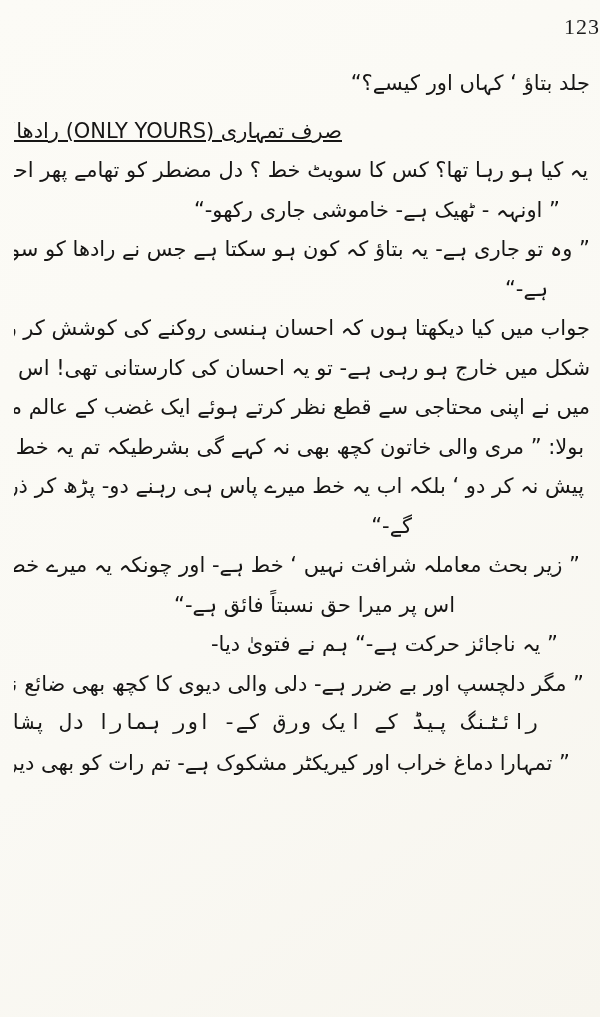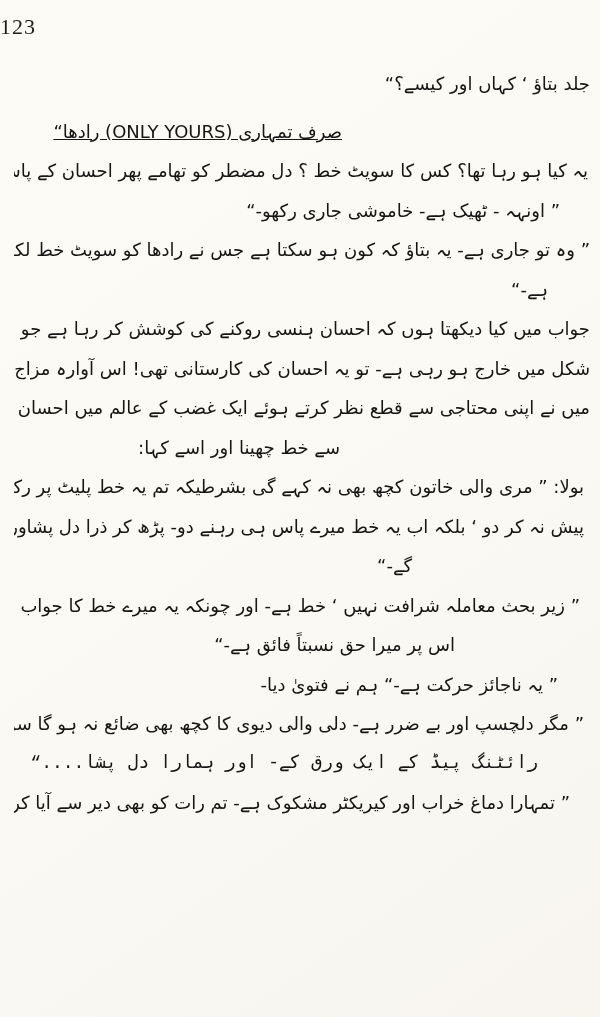--- a/index.html
+++ b/index.html
@@ -18,38 +18,38 @@
     height: 1017px;
     background: linear-gradient(145deg, #fcfbf6 0%, #faf9f4 55%, #f7f5ee 100%);
     overflow: hidden;
     box-sizing: border-box;
   }
   .page-number {
     position: absolute;
     top: 14px;
     left: 0;
     width: 100%;
-    text-align: left;
+    text-align: right;
     font-family: "Liberation Serif", "DejaVu Serif", serif;
     font-size: 22px;
     letter-spacing: 1px;
     color: #1d1d1d;
   }
   .text-block {
     position: absolute;
     top: 64px;
     left: 14px;
     right: 10px;
     direction: rtl;
     color: #171615;
   }
   .text-line {
     height: 39.5px;
     line-height: 39.5px;
-    font-size: 18px;
+    font-size: 21px;
     white-space: nowrap;
     overflow: hidden;
     text-align: right;
     direction: rtl;
     unicode-bidi: plaintext;
     box-sizing: border-box;
   }
   .text-line.gap-after {
     margin-bottom: 8px;
   }
@@ -62,21 +62,20 @@
   <div class="text-block" id="text-block">
       <div class="text-line gap-after" dir="rtl" style="padding-right: 0px;">جلد بتاؤ ‘ کہاں اور کیسے؟“</div>
       <div class="text-line" dir="rtl" style="padding-right: 248px; text-decoration: underline;">صرف تمہاری (ONLY YOURS) رادھا“</div>
       <div class="text-line" dir="rtl" style="padding-right: 2px;">یہ کیا ہو رہا تھا؟ کس کا سویٹ خط ؟ دل مضطر کو تھامے پھر احسان کے پاس گیا اور</div>
       <div class="text-line" dir="rtl" style="padding-right: 30px;">” اونہہ - ٹھیک ہے- خاموشی جاری رکھو-“</div>
       <div class="text-line" dir="rtl" style="padding-right: 0px;">” وہ تو جاری ہے- یہ بتاؤ کہ کون ہو سکتا ہے جس نے رادھا کو سویٹ خط لکھا</div>
       <div class="text-line" dir="rtl" style="padding-right: 42px;">ہے-“</div>
       <div class="text-line" dir="rtl" style="padding-right: 0px;">جواب میں کیا دیکھتا ہوں کہ احسان ہنسی روکنے کی کوشش کر رہا ہے جو ہچکی کی</div>
       <div class="text-line" dir="rtl" style="padding-right: 0px;">شکل میں خارج ہو رہی ہے- تو یہ احسان کی کارستانی تھی! اس آوارہ مزاج فرشتے کی !</div>
       <div class="text-line" dir="rtl" style="padding-right: 0px;">میں نے اپنی محتاجی سے قطع نظر کرتے ہوئے ایک غضب کے عالم میں احسان کے ہاتھ</div>
-      <div class="text-line" dir="rtl" style="padding-right: 250px;">سے خط چھینا اور اسے کہا:</div>
       <div class="text-line" dir="rtl" style="padding-right: 6px;">بولا: ” مری والی خاتون کچھ بھی نہ کہے گی بشرطیکہ تم یہ خط پلیٹ پر رکھ کر اسے</div>
       <div class="text-line" dir="rtl" style="padding-right: 6px;">پیش نہ کر دو ‘ بلکہ اب یہ خط میرے پاس ہی رہنے دو- پڑھ کر ذرا دل پشاوری کریں</div>
       <div class="text-line" dir="rtl" style="padding-right: 178px;">گے-“</div>
       <div class="text-line" dir="rtl" style="padding-right: 10px; text-align: center;">” زیر بحث معاملہ شرافت نہیں ‘ خط ہے- اور چونکہ یہ میرے خط کا جواب ہے</div>
       <div class="text-line" dir="rtl" style="padding-right: 135px;">اس پر میرا حق نسبتاً فائق ہے-“</div>
       <div class="text-line" dir="rtl" style="padding-right: 32px;">” یہ ناجائز حرکت ہے-“ ہم نے فتویٰ دیا-</div>
       <div class="text-line" dir="rtl" style="padding-right: 6px;">” مگر دلچسپ اور بے ضرر ہے- دلی والی دیوی کا کچھ بھی ضائع نہ ہو گا سوائے</div>
       <div class="text-line" dir="rtl" style="padding-right: 52px; font-family: Liberation Mono, monospace;">رائٹنگ پیڈ کے ایک ورق کے- اور ہمارا دل پشا....“</div>
       <div class="text-line" dir="rtl" style="padding-right: 20px;">” تمہارا دماغ خراب اور کیریکٹر مشکوک ہے- تم رات کو بھی دیر سے آیا کرتے</div>
     </div>

